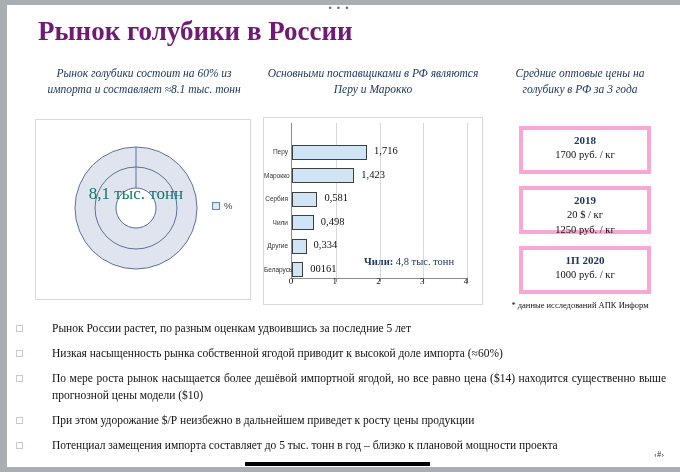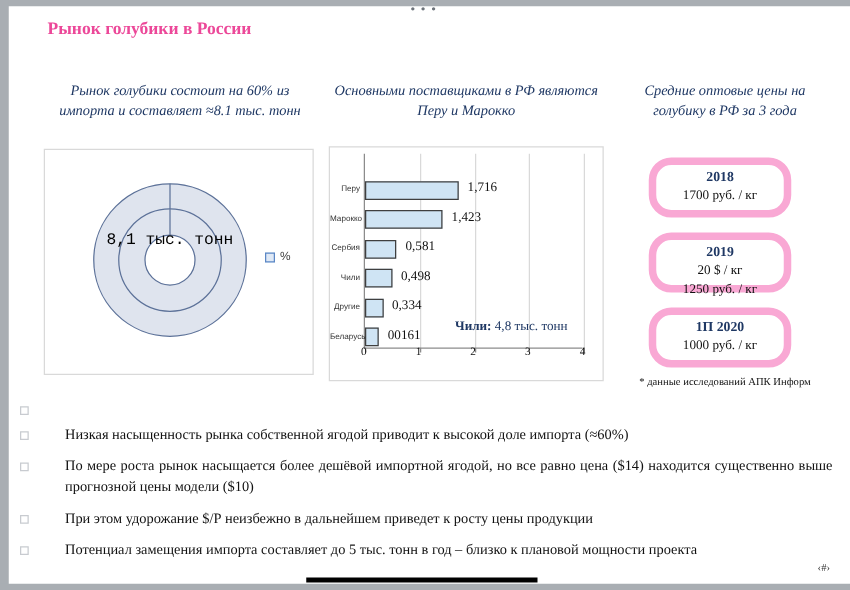--- a/index.html
+++ b/index.html
@@ -9,55 +9,55 @@
     background:#ffffff; overflow:hidden;
     font-family:"Liberation Serif", serif; color:#111;
   }
   
   .strip-top    { position:absolute; left:0; top:0; width:680px; height:5px; background:#a9aeb3; }
   .strip-left   { position:absolute; left:0; top:0; width:7px; height:472px; background:#a9aeb3; }
   .strip-bottom { position:absolute; left:0; bottom:0; width:680px; height:5px; background:#a9aeb3; }
   .top-dots { position:absolute; left:0; right:0; top:3px; text-align:center;
     font-size:9px; letter-spacing:3px; color:#6e747b; font-family:"DejaVu Sans", sans-serif; }
 
-  .slide-title { position:absolute; left:38px; top:16px; font-size:14px; font-weight:bold; color:#ec4899; }
+  .slide-title { position:absolute; left:38px; top:16px; font-size:27px; font-weight:bold; color:#701a75; }
 
   .col-header { position:absolute; top:66px; text-align:center; color:#1f3864;
     font-size:11.5px; line-height:15.5px;font-style:italic; }
   .col-header.h1 { left:34px;  width:220px; }
   .col-header.h2 { left:262px; width:222px; }
   .col-header.h3 { left:503px; width:154px; }
 
   
   .panel { position:absolute; background:#fff; border:1px solid #d9d9d9; }
   .panel-donut { left:35px; top:119px; width:216px; height:181px; }
   .donut-center-label { position:absolute; left:0; top:64px; width:200px; text-align:center;
-    font-size:13px; color:#000000;font-family:Liberation Mono, monospace; }
+    font-size:17px; color:#0f766e; }
   .donut-legend { position:absolute; left:176px; top:80px; display:flex; align-items:center; gap:4px; }
   .donut-legend .swatch { width:8px; height:8px; background:#dfe9f6; border:1px solid #5b87c5; }
   .donut-legend .lbl { font-size:9.5px; color:#404040; font-family:"Liberation Sans", sans-serif; }
 
   
   .panel-bar { left:263px; top:117px; width:220px; height:188px; }
   .bar-plot { position:absolute; left:27px; top:5px; width:175px; height:156px;
     border-left:1px solid #8c8c8c; border-bottom:1px solid #8c8c8c; }
   .gridline { position:absolute; top:0; bottom:0; width:1px; background:#d9d9d9; }
   .x-tick { position:absolute; bottom:-4px; width:1px; height:4px; background:#8c8c8c; }
   .x-label { position:absolute; top:158px; width:20px; margin-left:-10px; text-align:center;
     font-size:9px; color:#111; }
   .bar-row-cat { position:absolute; left:0px; width:24px; text-align:right;
     font-size:6.5px; color:#333; font-family:"Liberation Sans", sans-serif; }
   .bar-rect { position:absolute; height:15px; background:#cfe4f4; border:1px solid #3f3f3f; }
   .bar-val { position:absolute; font-size:10.5px; color:#111; white-space:nowrap; }
   .bar-total { position:absolute; left:100px; top:138px; font-size:10.5px; color:#1f3864; white-space:nowrap; }
   .bar-total b { font-weight:bold; }
 
   
-  .price-box { position:absolute; left:519px; width:114px; height:48px;
-    border:6px solid #f9a8d4; border-radius:18px; text-align:center; padding-top:3px;
+  .price-box { position:absolute; left:519px; width:132px; height:48px;
+    border:4px solid #f9a8d4; border-radius:0; text-align:center; padding-top:3px;
     background:#fff; }
   .price-box .year { font-size:11px; font-weight:bold; color:#1f3864; line-height:15px; }
   .price-box .line { font-size:10.5px; color:#111; line-height:14.5px; }
   .footnote { position:absolute; left:500px; top:300px; width:160px; text-align:center;
     font-size:8.5px; color:#111; }
 
   
   .bullets { position:absolute; left:16px; top:320px; width:650px; }
   .bullet { display:flex; margin-bottom:8px; }
   .bullet .marker { flex:0 0 auto; width:7px; height:7px; margin:5px 0 0 0;
@@ -153,20 +153,21 @@
       <div class="price-box" style="top: 246px;">
         <div class="year">1П 2020</div>
         <div class="line">1000 руб. / кг</div>
       </div>
     </div>
   <div class="footnote">* данные исследований АПК Информ</div>
 
   <div class="bullets" id="bullets">
       <div class="bullet">
         <span class="marker"></span>
+        <span class="txt">Рынок России растет, по разным оценкам удвоившись за последние 5 лет</span>
       </div>
       <div class="bullet">
         <span class="marker"></span>
         <span class="txt">Низкая насыщенность рынка собственной ягодой приводит к высокой доле импорта (≈60%)</span>
       </div>
       <div class="bullet justify">
         <span class="marker"></span>
         <span class="txt">По мере роста рынок насыщается более дешёвой импортной  ягодой, но все равно цена ($14) находится существенно выше прогнозной цены модели ($10)</span>
       </div>
       <div class="bullet">

